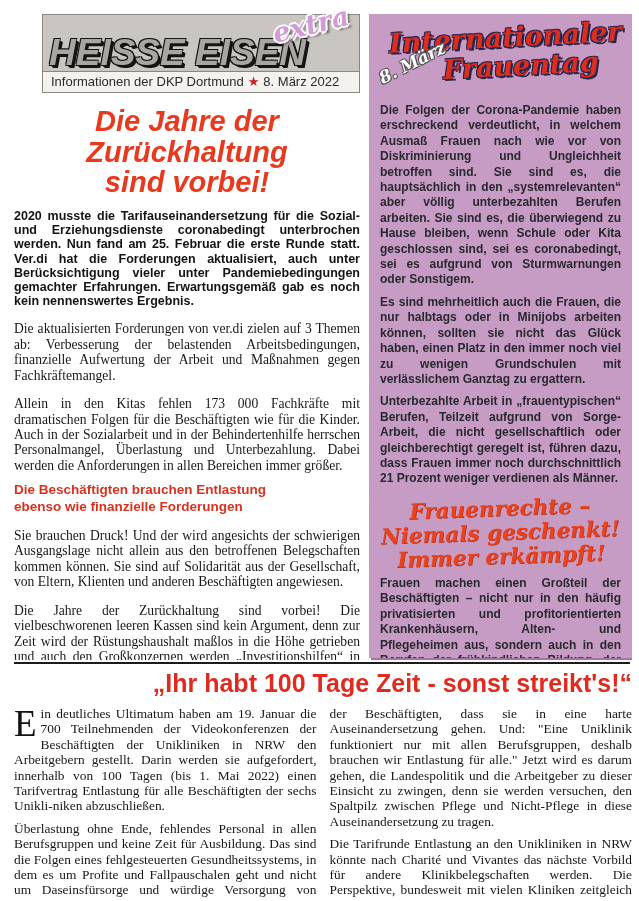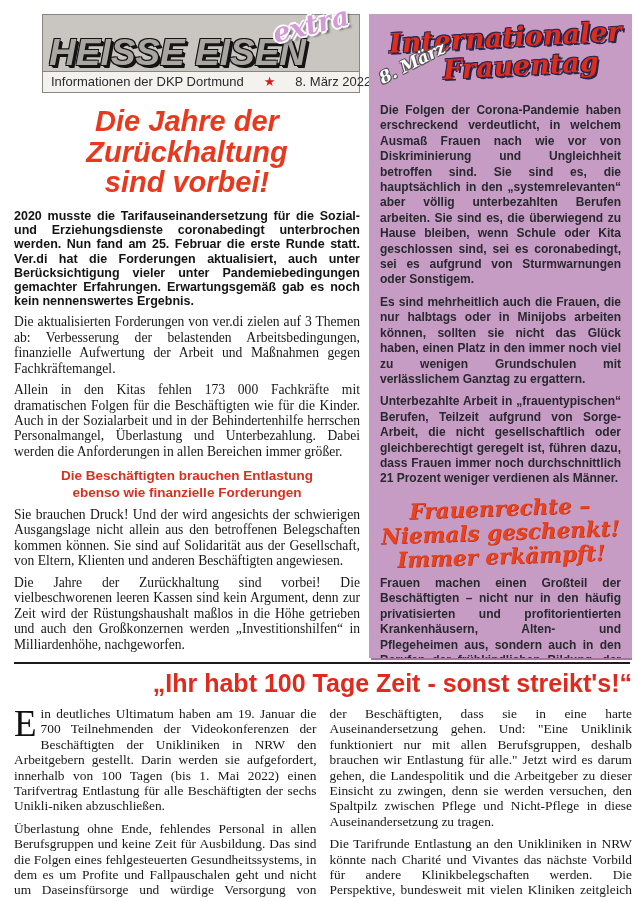--- a/index.html
+++ b/index.html
@@ -18,33 +18,33 @@
                color:#a9a6a1; white-space:nowrap;
                text-shadow:-1px -1px 0 #141414, 1px -1px 0 #141414, -1px 1px 0 #141414,
                             3px 3px 0 #141414, 2px 2px 0 #141414; line-height:1.0; }
   .extra-badge { position:absolute; top:-6px; right:10px; transform:rotate(-14deg);
                  font-family:"DejaVu Serif", serif; font-style:italic; font-weight:bold;
                  font-size:27px; color:#d49ad8;
                  text-shadow:-2px 0 0 #fff, 2px 0 0 #fff, 0 -2px 0 #fff, 0 2px 0 #fff,
                              -1px -1px 0 #fff, 1px 1px 0 #fff, 3px 3px 2px rgba(40,40,40,.55); }
   .info-strip { background:#f4f2ef; border-top:1px solid #8a8783; padding:2px 12px 3px 8px;
                 font-family:"Liberation Sans", sans-serif; font-size:13px; color:#2b2b2b;
-                display:flex; align-items:center; gap:20px; white-space:nowrap; }
+                display:flex; align-items:center; gap:4px; white-space:nowrap; }
   .star-icon { color:#cf1d1d; font-size:13px; }
 
   
   .headline { margin-top:13px; text-align:center; color:#e8391f;
               font-family:"Liberation Sans", sans-serif; font-weight:bold;
               font-size:29px; line-height:1.06;font-style:italic; }
   .headline span { display:block; }
   .intro { margin-top:11px; font-family:"Liberation Sans", sans-serif; font-weight:bold;
            font-size:12.5px; line-height:1.13; text-align:justify; color:#141414; }
-  .serif-p { font-size:13.6px; line-height:1.14; text-align:justify; color:#171717; margin-top:6px; }
+  .serif-p { font-size:13.6px; line-height:1.14; text-align:justify; color:#171717; margin-top:13px; }
   .serif-p.first { }
-  .red-subhead { margin-top:9px; text-align:center; color:#d8321f;
+  .red-subhead { margin-top:9px; color:#d8321f;
                  font-family:"Liberation Sans", sans-serif; font-weight:bold;
                  font-size:13.5px; line-height:1.2; }
 
   
   .pink-box { width:264px; height:644px; background:#c79cc4; padding:6px 11px 10px 11px;
               overflow:hidden; box-shadow:2px 2px 0 #a5759f; position:relative; }
   .script-header { position:relative; height:74px; transform:rotate(-3deg); margin-top:2px; }
   .script-l1, .script-l2 { display:block; font-family:"DejaVu Serif", serif; font-style:italic;
               font-weight:bold; color:#de2d1c; white-space:nowrap;
               text-shadow:-1px -1px 0 #26264e, 1px -1px 0 #26264e, -1px 1px 0 #26264e, 2px 2px 0 #26264e; }

